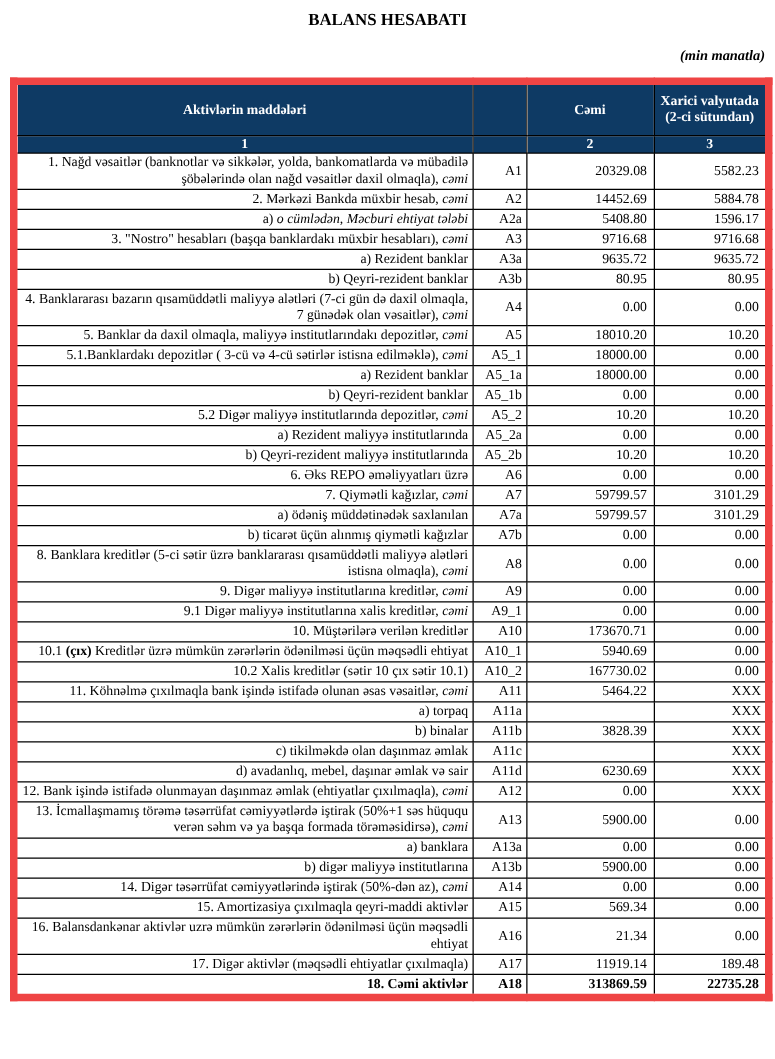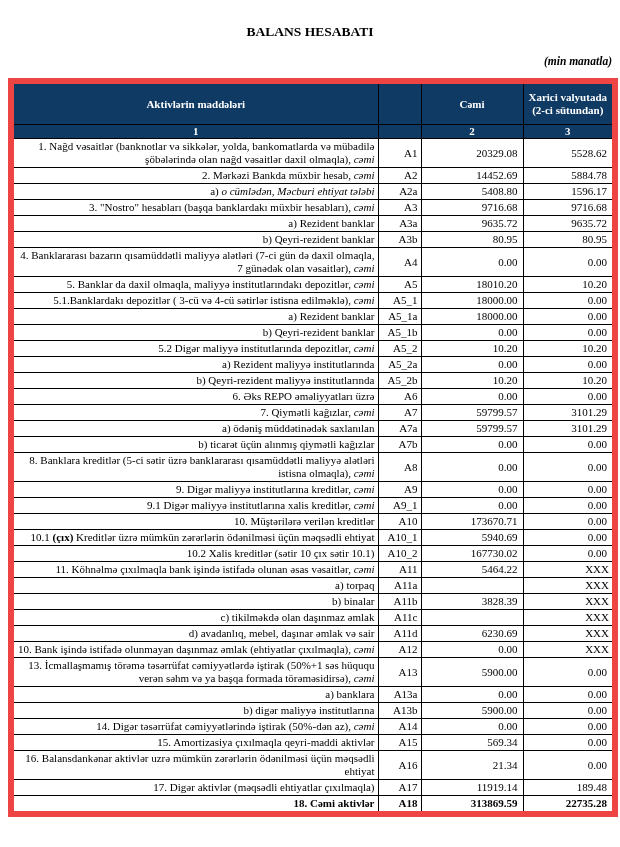--- a/index.html
+++ b/index.html
@@ -1,20 +1,20 @@
 <!DOCTYPE html>
 <html style="--hdr-bg: #0E3A64;"><head>
 <meta charset="utf-8">
 <style>
   html,body { margin:0; padding:0; background:#ffffff; }
   .page {
     width:620px; height:847px; box-sizing:border-box;
     background:#ffffff; color:#000;
     font-family:"Liberation Serif", serif;
-    padding-top:24px; overflow:hidden;
+    padding-top:8px; overflow:hidden;
   }
   .title { text-align:center; font-weight:bold; font-size:13.5px; line-height:16px; }
   .unit-note {
     text-align:right; font-weight:bold; font-style:italic;
     font-size:11.5px; margin:15px 8px 11px 4px;
   }
   table.balance {
     border-collapse:collapse; table-layout:fixed;
     margin-left:8px; width:604px;
     border:6px solid #ef4444;
@@ -74,21 +74,21 @@
         <th></th>
         <th>2</th>
         <th>3</th>
       </tr>
     </thead>
     <tbody>
         <tr>
           <td class="item"><span>1. Nağd vəsaitlər (banknotlar və sikkələr, yolda, bankomatlarda və mübadilə şöbələrində olan nağd vəsaitlər daxil olmaqla), </span><span class="it">cəmi</span></td>
           <td class="code">A1</td>
           <td class="num">20329.08</td>
-          <td class="num">5528.62</td>
+          <td class="num">5582.23</td>
         </tr>
         <tr>
           <td class="item"><span>2. Mərkəzi Bankda müxbir hesab, </span><span class="it">cəmi</span></td>
           <td class="code">A2</td>
           <td class="num">14452.69</td>
           <td class="num">5884.78</td>
         </tr>
         <tr>
           <td class="item ind"><span>a) </span><span class="it">o cümlədən, Məcburi ehtiyat tələbi</span></td>
           <td class="code">A2a</td>
@@ -245,21 +245,21 @@
           <td class="num"></td>
           <td class="num center">XXX</td>
         </tr>
         <tr>
           <td class="item ind"><span>d) avadanlıq, mebel, daşınar əmlak və sair</span></td>
           <td class="code">A11d</td>
           <td class="num">6230.69</td>
           <td class="num center">XXX</td>
         </tr>
         <tr>
-          <td class="item"><span>10. Bank işində istifadə olunmayan daşınmaz əmlak (ehtiyatlar çıxılmaqla), </span><span class="it">cəmi</span></td>
+          <td class="item"><span>12. Bank işində istifadə olunmayan daşınmaz əmlak (ehtiyatlar çıxılmaqla), </span><span class="it">cəmi</span></td>
           <td class="code">A12</td>
           <td class="num">0.00</td>
           <td class="num center">XXX</td>
         </tr>
         <tr>
           <td class="item"><span>13. İcmallaşmamış törəmə təsərrüfat cəmiyyətlərdə iştirak (50%+1 səs hüququ verən səhm və ya başqa formada törəməsidirsə), </span><span class="it">cəmi</span></td>
           <td class="code">A13</td>
           <td class="num">5900.00</td>
           <td class="num">0.00</td>
         </tr>

